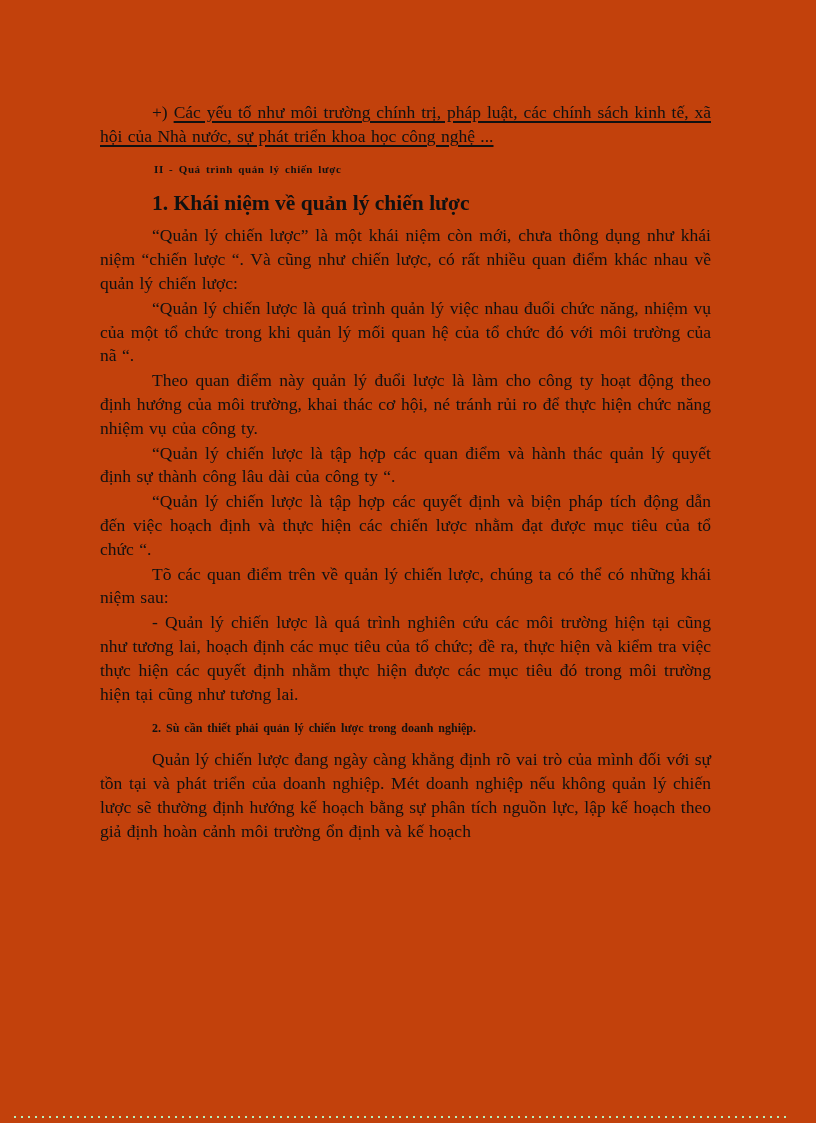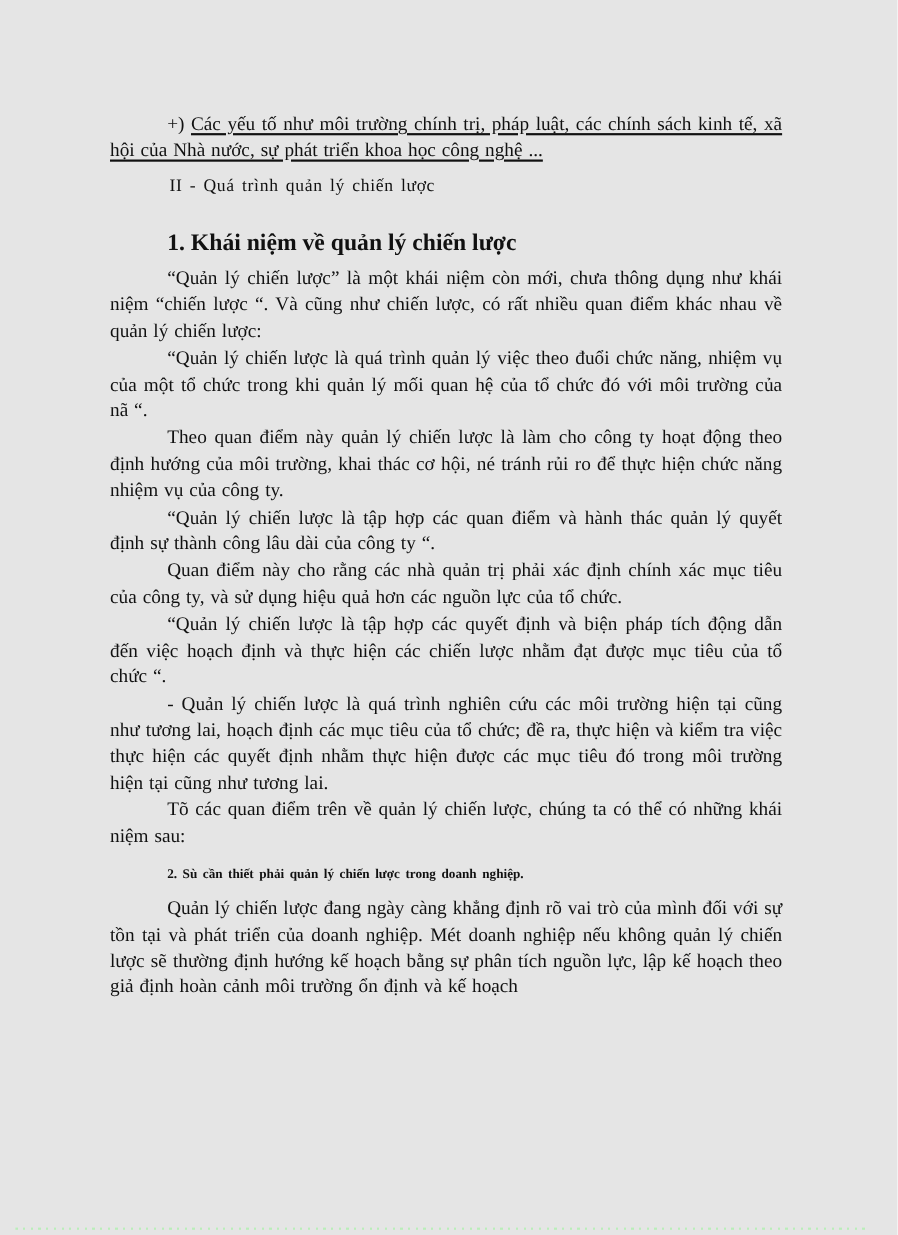--- a/index.html
+++ b/index.html
@@ -4,21 +4,21 @@
 <style>
   html, body {
     margin: 0;
     padding: 0;
     background: #ffffff;
   }
   .page {
     position: relative;
     width: 816px;
     height: 1123px;
-    background: #e5e5e5;
+    background: #c2410c;
     overflow: hidden;
     font-family: "Liberation Serif", "DejaVu Serif", serif;
     color: #111111;
   }
   .doc {
     position: absolute;
     left: 100px;
     top: 0;
     width: 611px;
     padding-top: 101px;
@@ -36,29 +36,29 @@
     margin: 0;
   }
   .note .u {
     text-decoration: underline;
     text-underline-offset: 3px;
     text-decoration-thickness: 1.5px;
   }
   .section-label {
     margin: 9px 0 0 0;
     padding: 0;
-    font-size: 16px;
+    font-size: 11px;
     line-height: 23.8px;
     letter-spacing: 0.6px;
     word-spacing: 2px;
     text-indent: 54px;
-    font-weight: normal;
+    font-weight: bold;
   }
   h1.doc-h1 {
-    margin: 24px 0 6px 0;
+    margin: 7px 0 6px 0;
     padding: 0;
     font-size: 21.5px;
     line-height: 30px;
     font-weight: bold;
     text-indent: 52px;
   }
   h2.doc-h2 {
     margin: 8px 0 5px 0;
     padding: 0;
     font-size: 12px;
@@ -86,27 +86,26 @@
 <div class="page">
   <div class="doc">
 
     <p class="body note"><span>+) </span><span class="u">Các yếu tố như môi trường chính trị, pháp luật, các chính sách kinh tế, xã hội của Nhà nước, sự phát triển khoa học công nghệ ...</span></p>
 
     <p class="section-label">II - Quá trình quản lý chiến lược</p>
 
     <h1 class="doc-h1">1. Khái niệm về quản lý chiến lược</h1>
 
     <p class="body">“Quản lý chiến lược” là một khái niệm còn mới, chưa thông dụng như khái niệm “chiến lược “. Và cũng như chiến lược, có rất nhiều quan điểm khác nhau về quản lý chiến lược:</p>
-    <p class="body">“Quản lý chiến lược là quá trình quản lý việc theo đuổi chức năng, nhiệm vụ của một tổ chức trong khi quản lý mối quan hệ của tổ chức đó với môi trường của nã “.</p>
-    <p class="body">Theo quan điểm này quản lý chiến lược là làm cho công ty hoạt động theo định hướng của môi trường, khai thác cơ hội, né tránh rủi ro để thực hiện chức năng nhiệm vụ của công ty.</p>
+    <p class="body">“Quản lý chiến lược là quá trình quản lý việc nhau đuổi chức năng, nhiệm vụ của một tổ chức trong khi quản lý mối quan hệ của tổ chức đó với môi trường của nã “.</p>
+    <p class="body">Theo quan điểm này quản lý đuổi lược là làm cho công ty hoạt động theo định hướng của môi trường, khai thác cơ hội, né tránh rủi ro để thực hiện chức năng nhiệm vụ của công ty.</p>
     <p class="body">“Quản lý chiến lược là tập hợp các quan điểm và hành thác quản lý quyết định sự thành công lâu dài của công ty “.</p>
-    <p class="body">Quan điểm này cho rằng các nhà quản trị phải xác định chính xác mục tiêu của công ty, và sử dụng hiệu quả hơn các nguồn lực của tổ chức.</p>
     <p class="body">“Quản lý chiến lược là tập hợp các quyết định và biện pháp tích động dẫn đến việc hoạch định và thực hiện các chiến lược nhằm đạt được mục tiêu của tổ chức “.</p>
+    <p class="body">Tõ các quan điểm trên về quản lý chiến lược, chúng ta có thể có những khái niệm sau:</p>
     <p class="body">- Quản lý chiến lược là quá trình nghiên cứu các môi trường hiện tại cũng như tương lai, hoạch định các mục tiêu của tổ chức; đề ra, thực hiện và kiểm tra việc thực hiện các quyết định nhằm thực hiện được các mục tiêu đó trong môi trường hiện tại cũng như tương lai.</p>
-    <p class="body">Tõ các quan điểm trên về quản lý chiến lược, chúng ta có thể có những khái niệm sau:</p>
 
     <h2 class="doc-h2">2. Sù cần thiết phải quản lý chiến lược trong doanh nghiệp.</h2>
 
     <p class="body">Quản lý chiến lược đang ngày càng khẳng định rõ vai trò của mình đối với sự tồn tại và phát triển của doanh nghiệp. Mét doanh nghiệp nếu không quản lý chiến lược sẽ thường định hướng kế hoạch bằng sự phân tích nguồn lực, lập kế hoạch theo giả định hoàn cảnh môi trường ổn định và kế hoạch</p>
 
   </div>
 
   <div class="dotted-line"></div>
 </div>
 

